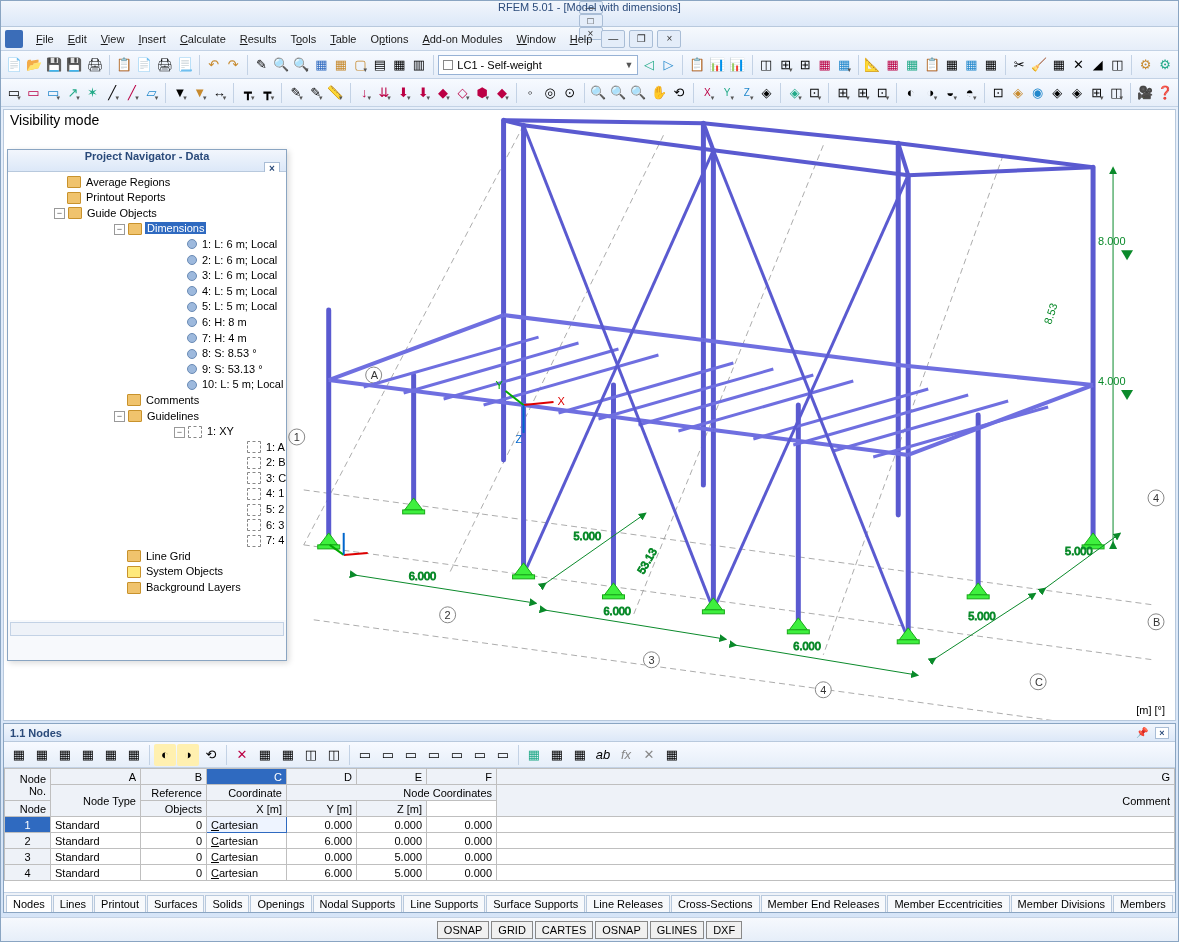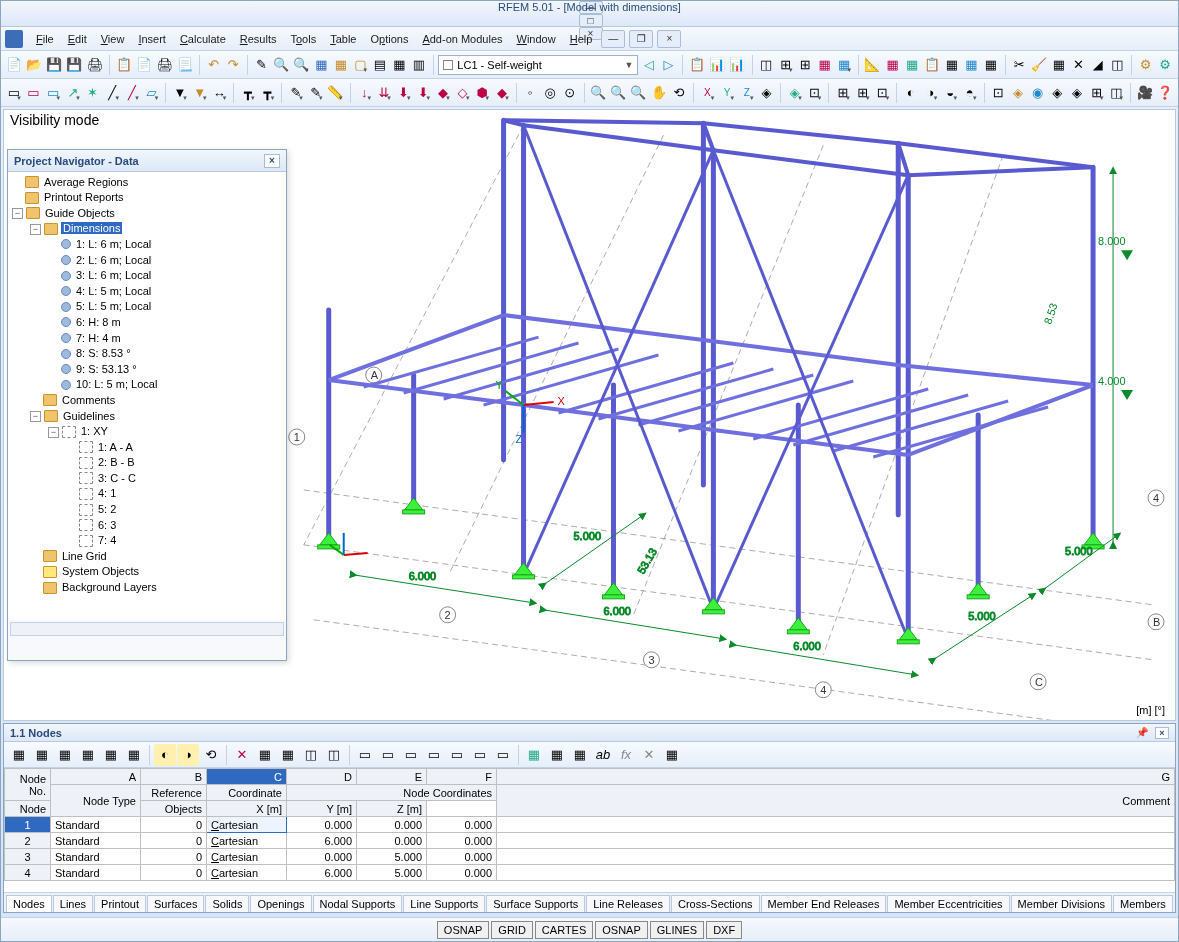--- a/index.html
+++ b/index.html
@@ -23,24 +23,24 @@
 .tsep { width: 1px; height: 20px; background: #c3d2e5; margin: 0 3px; }
 .tbtn .glyph { font-size: 13px; line-height: 1; }
 .tdrop::after { content: '▾'; font-size: 7px; color: #555; position: absolute; right: 1px; bottom: 1px; }
 .combo { height: 20px; border: 1px solid #97b2d5; background: #fff; display: flex; align-items: center; padding: 0 4px; min-width: 200px; color: #000; }
 .combo .arrow { margin-left: auto; color: #555; font-size: 9px; }
 
 .workarea { position: absolute; top: 108px; left: 2px; right: 2px; bottom: 220px; background: #fff; border: 1px solid #b8c9dd; }
 .vismode { position: absolute; top: 2px; left: 6px; font-size: 14px; color: #000; }
 
 .navigator { position: absolute; top: 148px; left: 6px; width: 280px; height: 512px; background: #f7f9fc; border: 1px solid #8aa5c2; box-shadow: 2px 2px 6px rgba(0,0,0,0.15); }
-.navigator .nheader { height: 22px; background: linear-gradient(#f2f6fc, #dce8f8); border-bottom: 1px solid #b8c9dd; display: flex; align-items: center; padding: 0 6px; font-weight: bold; color: #2a4a7a; }
+.navigator .nheader { height: 22px; background: linear-gradient(#f2f6fc, #dce8f8); border-bottom: 1px solid #b8c9dd; display: flex; align-items: center; padding: 0 6px; font-weight: bold; color: #2a4a7a; flex-direction: column; }
 .navigator .nheader .close { margin-left: auto; width: 16px; height: 14px; border: 1px solid #a9bdd6; background: #fff; text-align: center; line-height: 12px; font-size: 10px; }
 .navigator .tree { position: absolute; top: 22px; left: 0; right: 0; bottom: 40px; overflow: auto; background: #fff; padding: 2px 0; }
-.tree ul { list-style: none; padding-left: 18px; }
+.tree ul { list-style: none; padding-left: 18px; margin-left: 42px; }
 .tree > ul { padding-left: 4px; }
 .tree li { white-space: nowrap; line-height: 15px; position: relative; }
 .tree .exp { display: inline-block; width: 11px; height: 11px; border: 1px solid #999; font-size: 9px; line-height: 9px; text-align: center; margin-right: 3px; color: #555; background: #fff; }
 .tree .noexp { display: inline-block; width: 13px; }
 .tree .ticon { display: inline-block; width: 14px; height: 12px; margin-right: 3px; background: #f0c36d; border: 1px solid #c8922c; border-radius: 1px; vertical-align: middle; }
 .tree .ticon.dim { background: #9db9dd; border-color: #6a8bb5; width: 10px; height: 10px; border-radius: 50%; }
 .tree .ticon.gl { background: #fff; border: 1px dashed #888; }
 .tree .tlabel { vertical-align: middle; padding: 0 2px; }
 .tree .selected { background: #2f6ac0; color: #fff; }
 .navigator .hscroll { position: absolute; bottom: 24px; left: 2px; right: 2px; height: 14px; background: #eef2f8; border: 1px solid #c3d2e5; }

